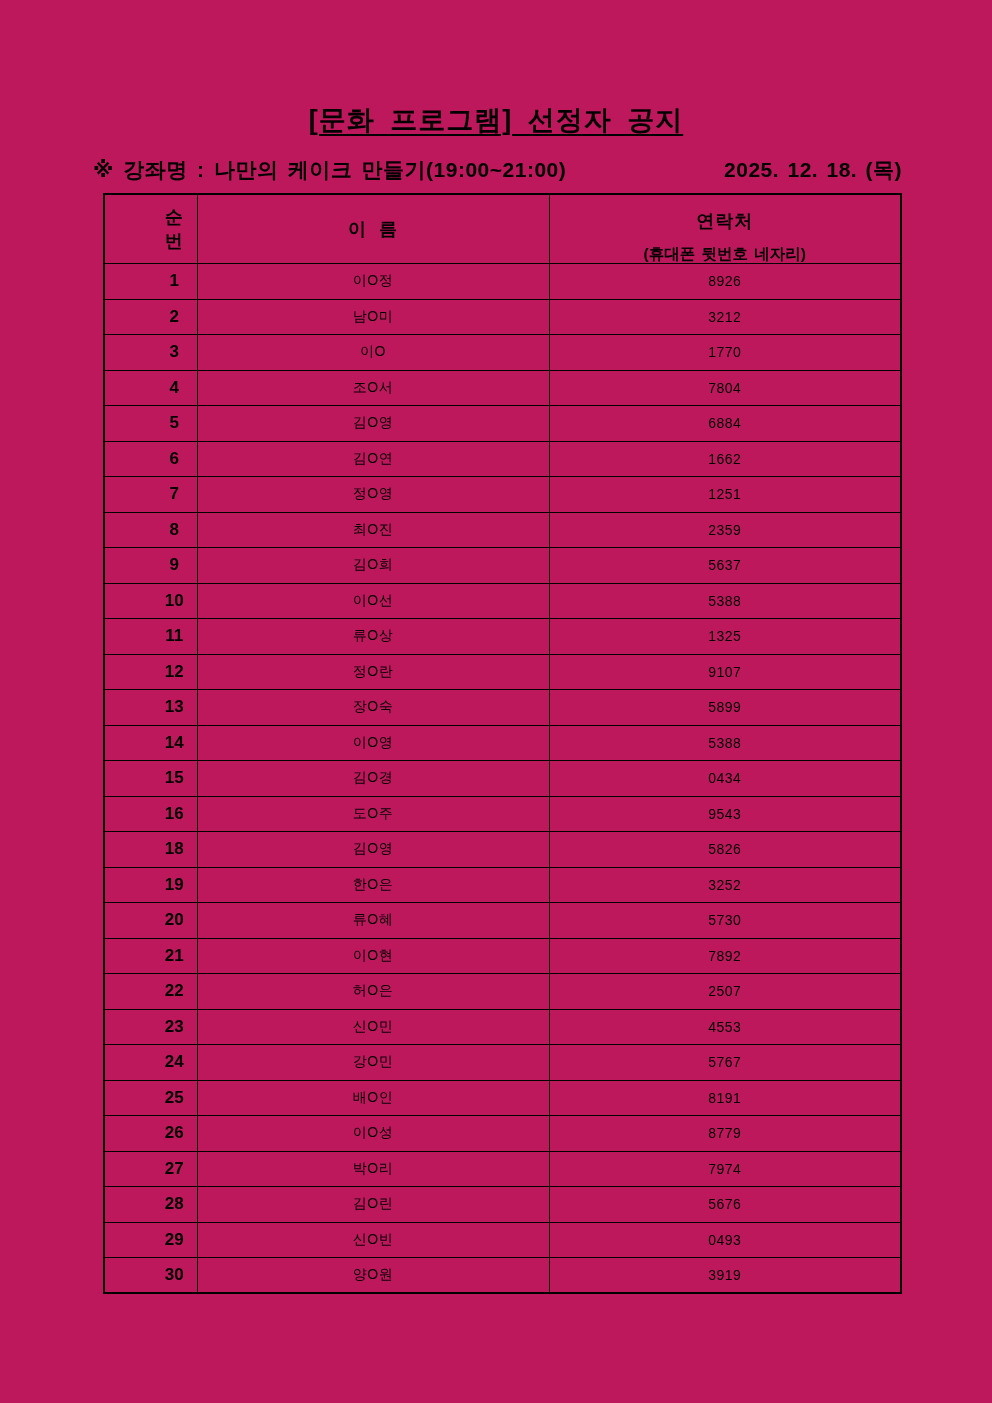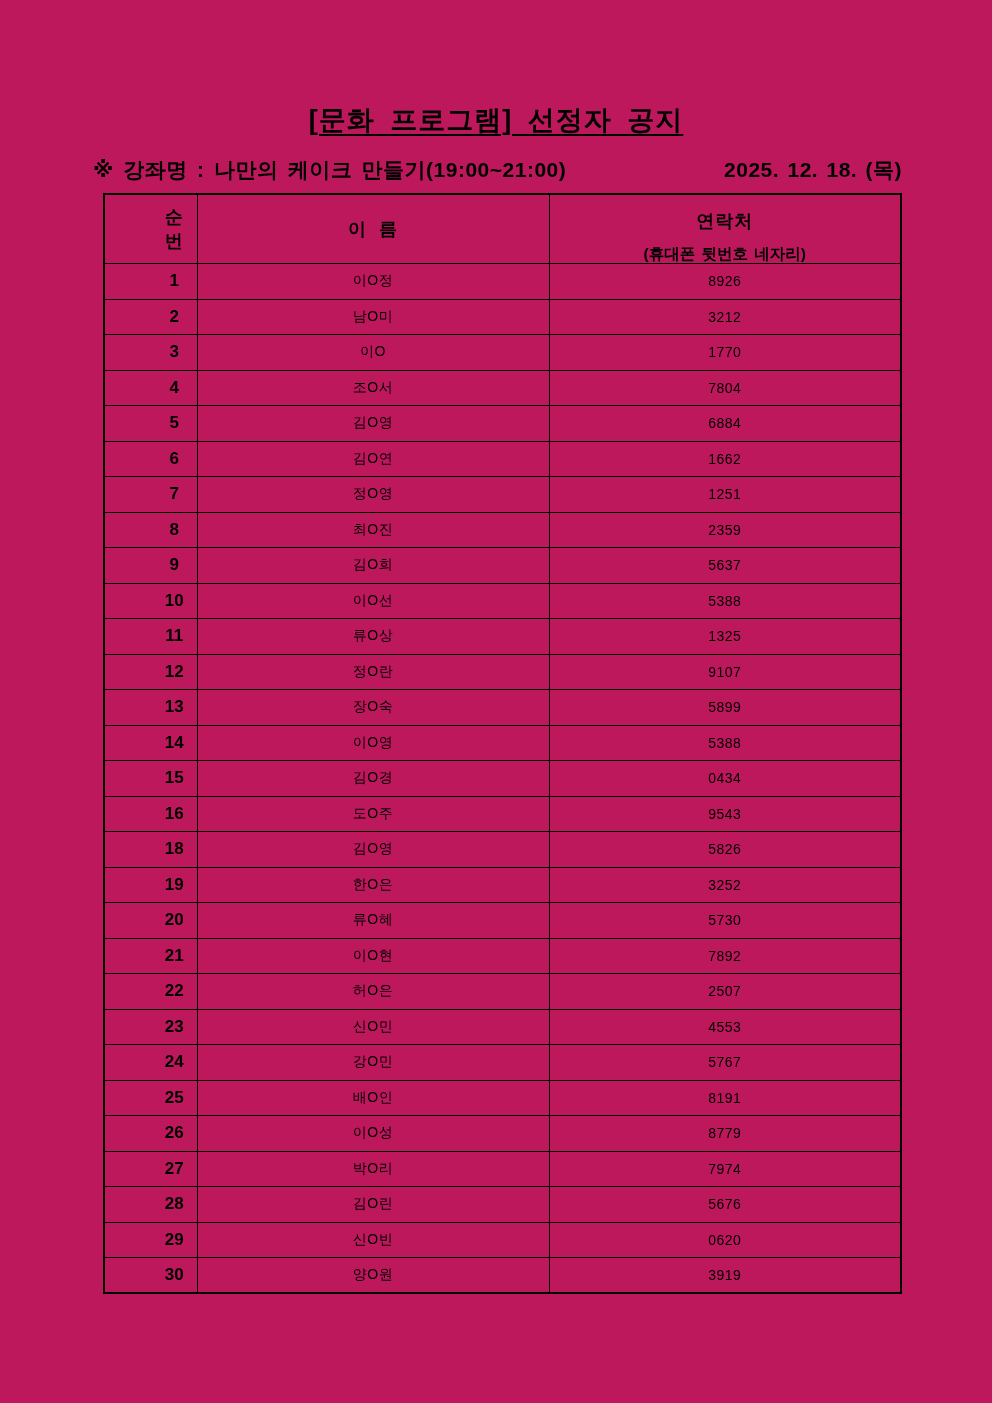--- a/index.html
+++ b/index.html
@@ -232,21 +232,21 @@
           <td class="col-contact">7974</td>
         </tr>
         <tr>
           <td class="col-no">28</td>
           <td class="col-name">김O린</td>
           <td class="col-contact">5676</td>
         </tr>
         <tr>
           <td class="col-no">29</td>
           <td class="col-name">신O빈</td>
-          <td class="col-contact">0620</td>
+          <td class="col-contact">0493</td>
         </tr>
         <tr>
           <td class="col-no">30</td>
           <td class="col-name">양O원</td>
           <td class="col-contact">3919</td>
         </tr>
       </tbody>
   </table>
 
 </div>

